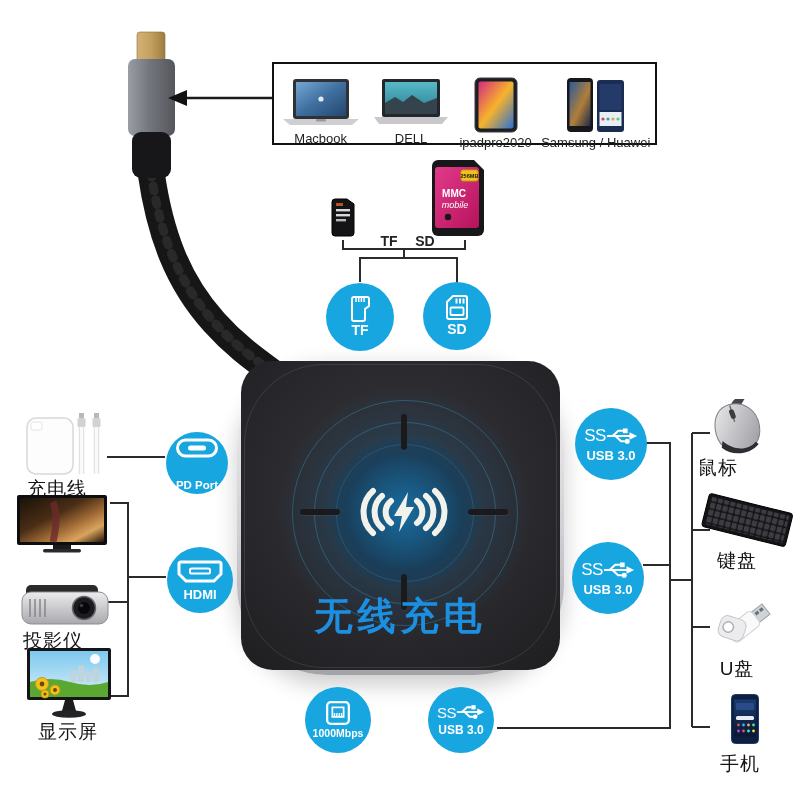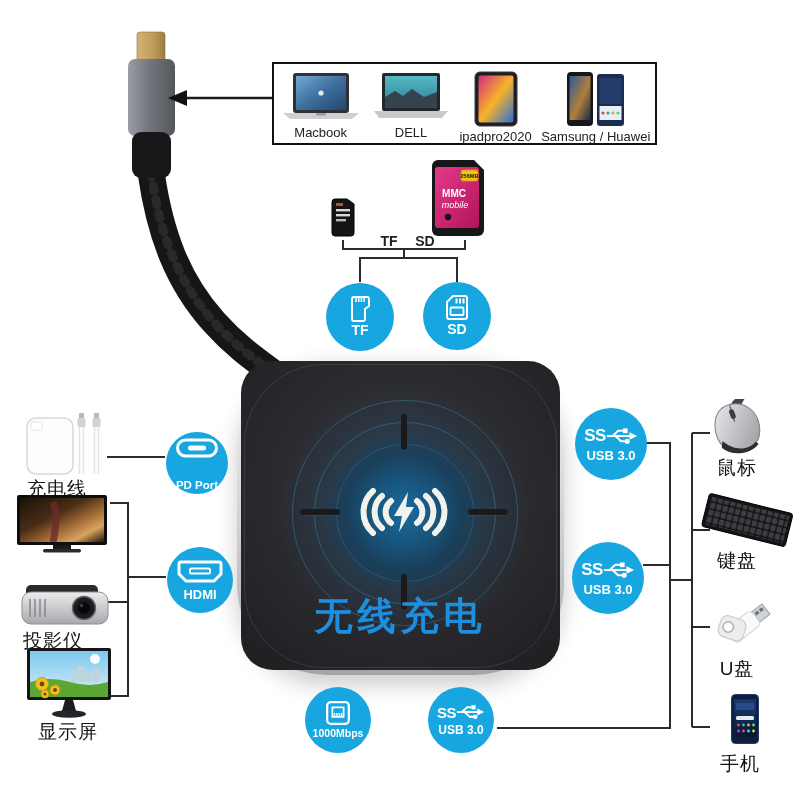--- a/index.html
+++ b/index.html
@@ -7,24 +7,24 @@
          font-family:"Liberation Sans",sans-serif;}
   .abs{position:absolute;}
   .lbl{position:absolute;text-align:center;color:#151515;font-family:"Liberation Sans",sans-serif;}
   .lbl-lg{font-size:19px;letter-spacing:1px;}
   .lbl-box{font-size:13px;color:#222;}
   .card-lbl{font-size:14px;font-weight:bold;color:#222;}
   .port{position:absolute;border-radius:50%;background:#17a6df;color:#fff;display:flex;
         flex-direction:column;align-items:center;justify-content:center;z-index:6;}
   .plabel{font-weight:bold;line-height:1.1;font-family:"Liberation Sans",sans-serif;}
   .ssrow{display:flex;align-items:center;}
-  .sstxt{font-weight:bold;font-size:17px;letter-spacing:-.5px;line-height:1;}
+  .sstxt{font-weight:normal;font-size:17px;letter-spacing:-.5px;line-height:1;}
   #devbox{position:absolute;left:272px;top:62px;width:385px;height:83px;border:2px solid #111;
           background:#fff;display:flex;align-items:flex-start;justify-content:space-around;
-          padding-top:7px;box-sizing:border-box;z-index:4;}
+          padding-top:13px;box-sizing:border-box;z-index:4;}
   .devcell{display:flex;flex-direction:column;align-items:center;gap:2px;}
   #hub{position:absolute;left:237px;top:357px;width:327px;height:318px;border-radius:90px;
        background:linear-gradient(180deg,#f5f5f7,#d0d0d4 55%,#a3a3a8);
        box-shadow:0 10px 22px rgba(0,0,0,.20);z-index:5;}
   #hubface{position:absolute;top:4px;left:4px;right:4px;bottom:5px;border-radius:32px;
        background:radial-gradient(circle at 50% 42%,#36363b 0%,#2a2a2e 55%,#1e1e21 100%);overflow:hidden;}
   #hubring{position:absolute;top:7px;left:7px;right:7px;bottom:7px;border-radius:80px;
        border:1px solid rgba(255,255,255,.10);}
   .ring{position:absolute;border-radius:50%;border:1.5px solid rgba(62,165,215,.35);}
   #glow{position:absolute;left:38px;top:26px;width:250px;height:250px;border-radius:50%;
@@ -415,21 +415,21 @@
     </linearGradient>
       </defs>
     <g transform="rotate(-20 33 29)">
       <path d="M34,5 C40,-2 48,0 49,4 L44,8 Z" fill="#44444a"></path>
       <path d="M33,4 C48,6 57,19 54,34 C51,49 39,55 29,53 C14,50 8,37 11,23 C14,10 22,3 33,4 Z" fill="url(#mG)" stroke="#7e7e84"></path>
       <path d="M14,36 C21,49 35,54 45,48 L47,51 C36,58 18,54 11,42 Z" fill="#2e2e32"></path>
       <line x1="33" y1="5" x2="32" y2="22" stroke="#6a6a70" stroke-width="1.4"></line>
       <rect x="30" y="9" width="5" height="10" rx="2.5" fill="#3c3c40"></rect>
     </g>
   </svg>
-  <div class="lbl lbl-lg" style="left:697px;top:455px;width:80px;">鼠标</div>
+  <div class="lbl lbl-lg" style="left:678px;top:455px;width:80px;">鼠标</div>
 
   <svg class="abs" style="left:701px;top:490px;z-index:3;" width="92" height="62" viewBox="0 0 92 62">
     <defs>
         <pattern id="keysP" width="6.4" height="7.2" patternUnits="userSpaceOnUse">
       <rect width="5.1" height="5.8" rx="1" fill="#3c3c42"></rect>
     </pattern>
       </defs>
     <g transform="rotate(14 46 31)">
       <rect x="3" y="13" width="86" height="34" rx="3.5" fill="#141416" stroke="#000"></rect>
       <rect x="6" y="16" width="80" height="28" fill="url(#keysP)"></rect>

